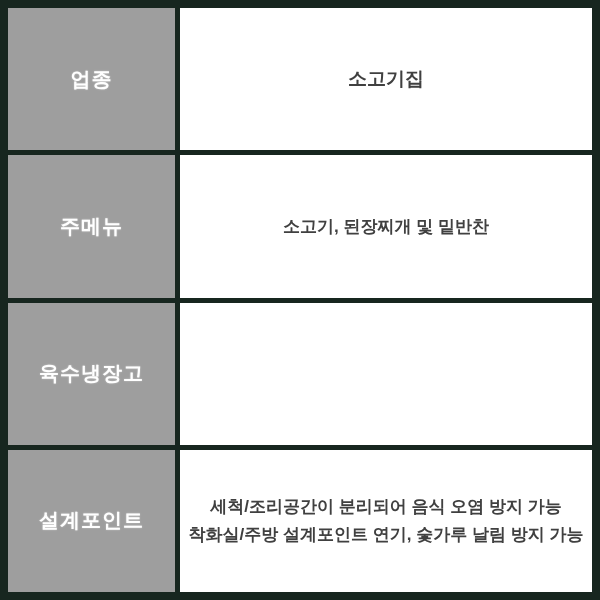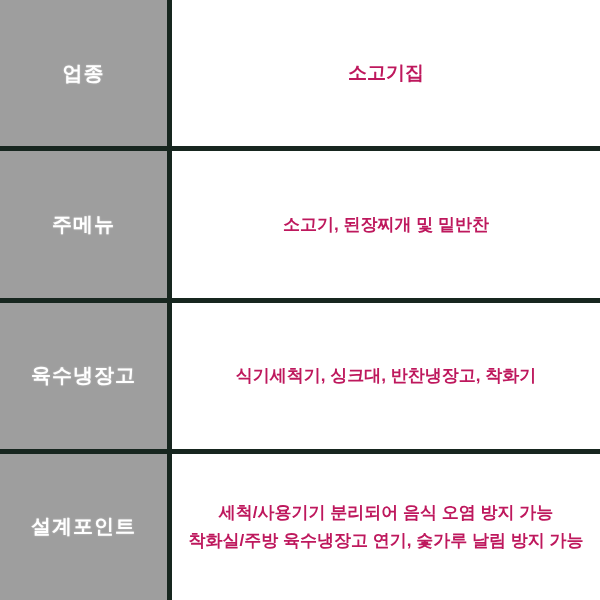--- a/index.html
+++ b/index.html
@@ -6,21 +6,21 @@
     margin: 0;
     padding: 0;
     background: #ffffff;
     font-family: "Liberation Sans", "DejaVu Sans", sans-serif;
   }
   .spec-table {
     width: 600px;
     height: 600px;
     box-sizing: border-box;
     background: #17261f;           
-    padding: 0;
+    padding: 8px;
     display: grid;
     grid-template-columns: 167px 1fr;
     grid-template-rows: repeat(4, 1fr);
     gap: 5px;
   }
   .cell {
     display: flex;
     flex-direction: column;
     align-items: center;
     justify-content: center;
@@ -30,21 +30,21 @@
   .cell.header {
     background: #9e9e9e;
     color: #ffffff;
     font-weight: bold;
     font-size: 20px;
     letter-spacing: 1px;
     text-shadow: 0 0 2px rgba(255,255,255,0.45);
   }
   .cell.content {
     background: #ffffff;
-    color: #be185d;
+    color: #404040;
     font-weight: bold;
     font-size: 17px;
     line-height: 1.62;
     padding: 0 14px;
   }
   .cell.content.large {
     font-size: 19px;
   }
   .line { white-space: nowrap; }
 </style>
@@ -64,24 +64,23 @@
     <span>주메뉴</span>
   </div>
   <div class="cell content">
     <div class="line">소고기, 된장찌개 및 밑반찬</div>
   </div>
 
   <div class="cell header">
     <span>육수냉장고</span>
   </div>
   <div class="cell content">
-    <div class="line">식기세척기, 싱크대, 반찬냉장고, 착화기</div>
   </div>
 
   <div class="cell header">
     <span>설계포인트</span>
   </div>
   <div class="cell content">
-    <div class="line">세척/사용기기 분리되어 음식 오염 방지 가능</div>
-    <div class="line">착화실/주방 육수냉장고 연기, 숯가루 날림 방지 가능</div>
+    <div class="line">세척/조리공간이 분리되어 음식 오염 방지 가능</div>
+    <div class="line">착화실/주방 설계포인트 연기, 숯가루 날림 방지 가능</div>
   </div>
 
 </div>
 
 </body></html>

